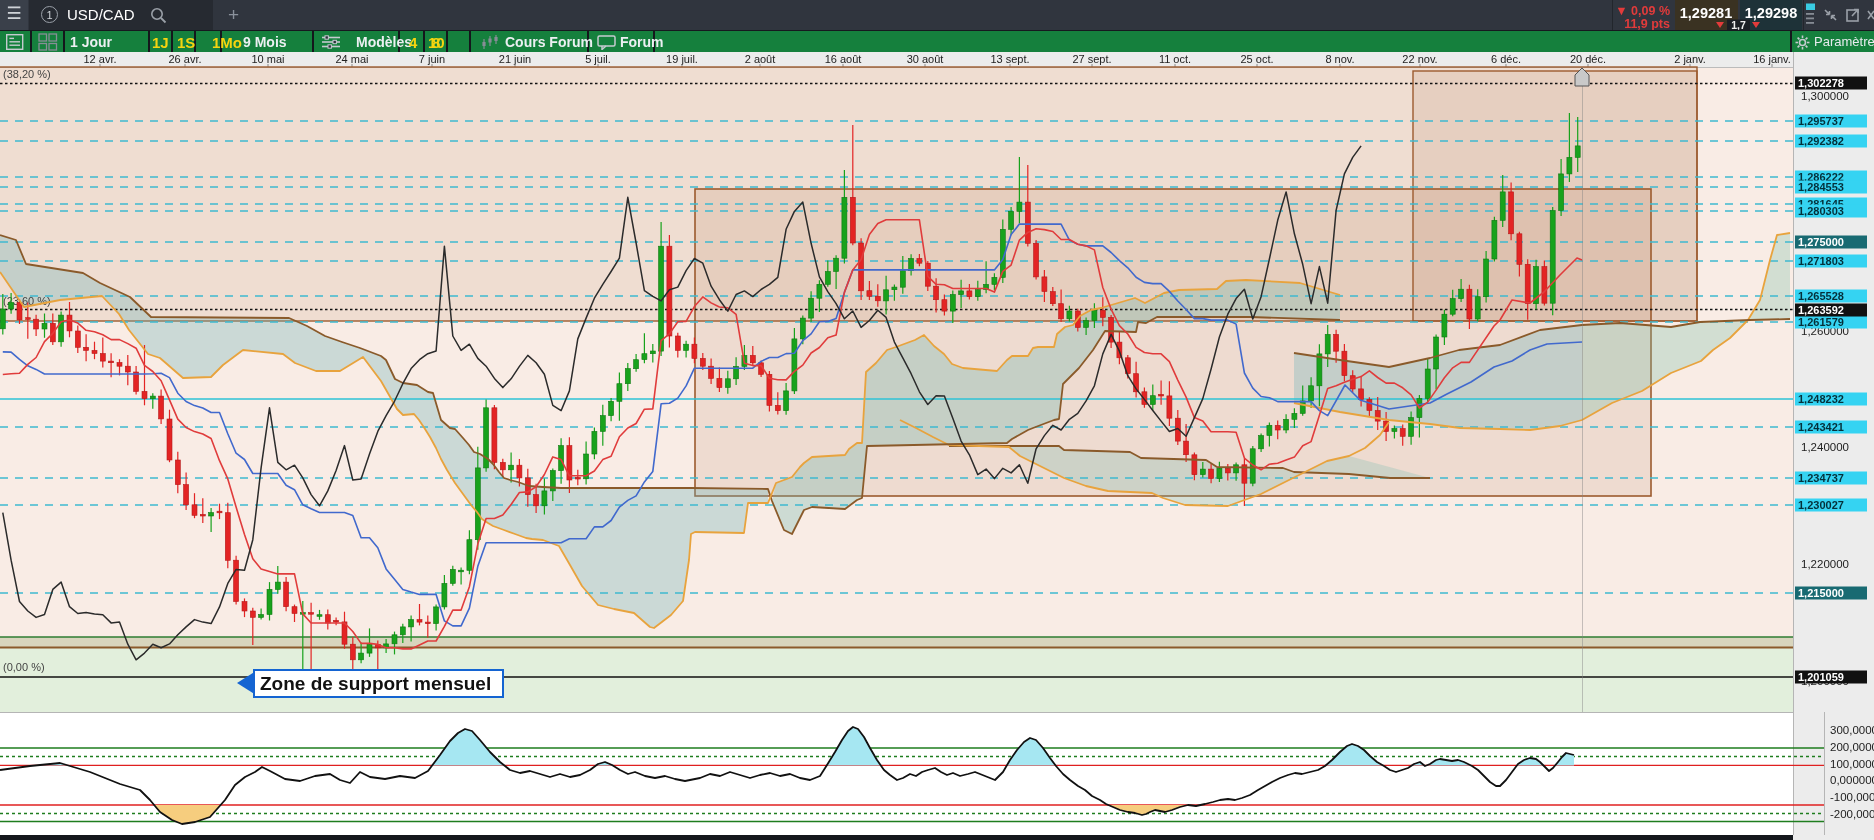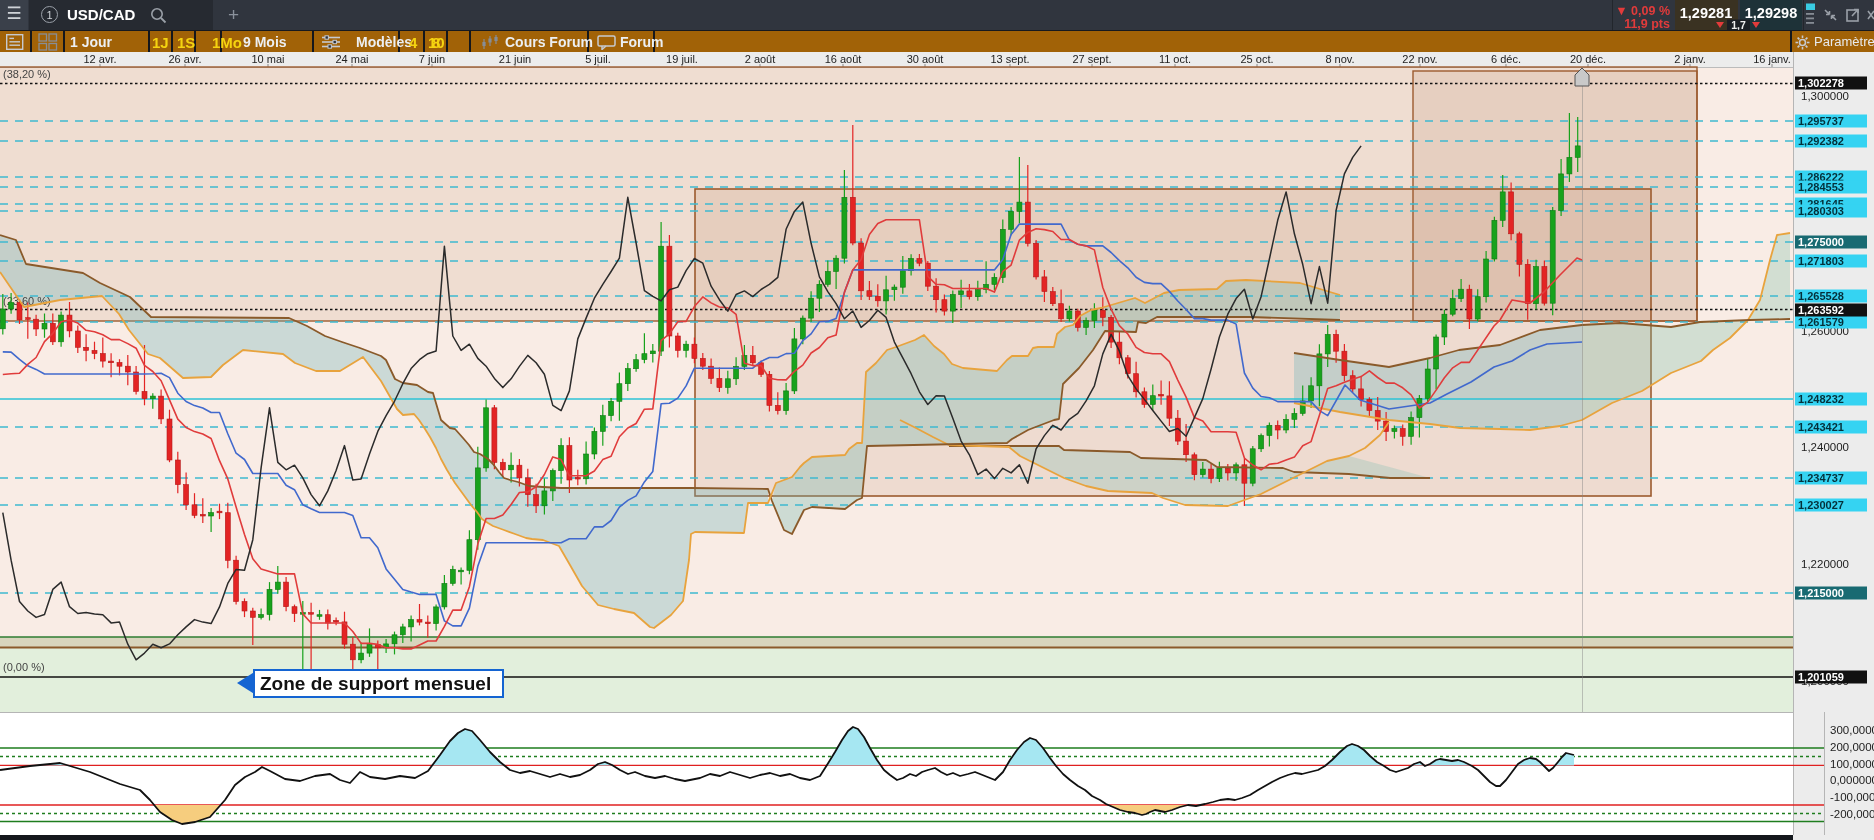--- a/index.html
+++ b/index.html
@@ -1,21 +1,21 @@
 <!DOCTYPE html>
 <html><head><meta charset="utf-8"><style>
 *{margin:0;padding:0;box-sizing:border-box}
 body{width:1874px;height:840px;font-family:"Liberation Sans",sans-serif;background:#14171c;overflow:hidden}
 .page{position:relative;width:1874px;height:840px}
 .top{position:absolute;left:0;top:0;width:1874px;height:30px;background:#30353e}
-.tb2{position:absolute;left:0;top:30px;width:1874px;height:22px;background:#a16207;border-top:1px solid #16191f}
+.tb2{position:absolute;left:0;top:30px;width:1874px;height:22px;background:#15803d;border-top:1px solid #16191f}
 .ham{position:absolute;left:0;top:0;width:28px;height:30px;background:#3a404a;color:#cfd3d8;font-size:17px;text-align:center;line-height:28px}
 .tab{position:absolute;left:29px;top:0;width:184px;height:30px;background:#262a31;color:#fff}
 .tab .num{position:absolute;left:12px;top:6px;width:17px;height:17px;border:1.4px solid #9aa0a8;border-radius:50%;color:#cfd3d8;font-size:11px;text-align:center;line-height:17px}
-.tab .sym{position:absolute;left:38px;top:6px;font-size:15px;font-weight:bold;color:#fff}
+.tab .sym{position:absolute;left:38px;top:6px;font-size:15px;font-weight:normal;color:#fff}
 .plus{position:absolute;left:228px;top:4px;color:#8a919b;font-size:19px}
 .t2i{position:absolute;top:3px;color:#c6cad0;font-size:12px}
 .yb{color:#f5d410;font-weight:bold;font-size:15px}
 .wb{color:#eceff2;font-weight:bold;font-size:14px}
 svg{position:absolute;left:0;top:52px}
 </style></head><body>
 <div class="page">
 <div class="top">
  <div class="ham">☰</div>
       <div style="position:absolute;left:1612px;top:0;width:1px;height:30px;background:#22262c"></div>

